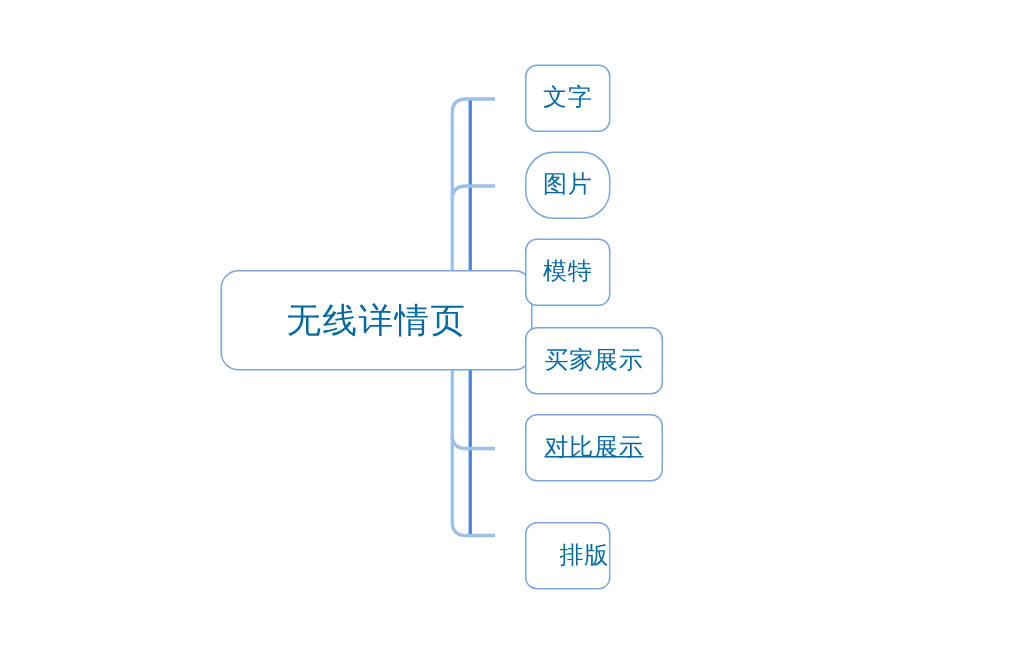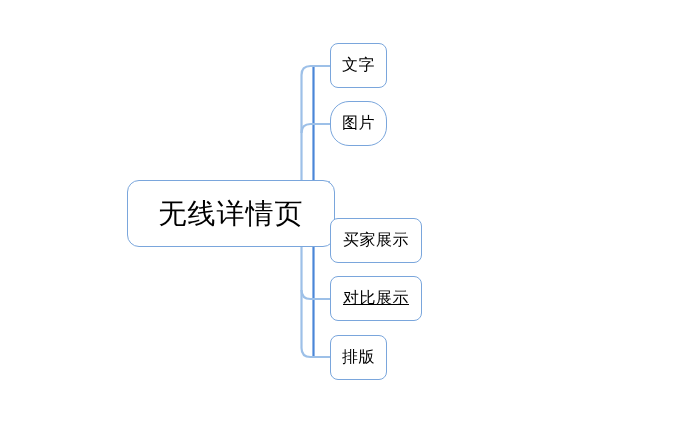--- a/index.html
+++ b/index.html
@@ -29,48 +29,49 @@
   }
   .node-box {
     position: absolute;
     box-sizing: border-box;
     background: #ffffff;
     border: 1px solid #7aa6dc;
     border-radius: 8px;
     display: flex;
     align-items: center;
     justify-content: center;
-    color: #000000;
+    color: #0369a1;
     white-space: nowrap;
+    margin-left: 20px;
   }
   .node-root {
     left: 127px;
     top: 180px;
     width: 208px;
     height: 67px;
     border-radius: 12px;
     border-width: 1.5px;
-    font-size: 28px;
+    font-size: 23px;
     letter-spacing: 1px;
     text-align: center;
   }
   .node-child {
     left: 330px;
     height: 45px;
     font-size: 16px;
     letter-spacing: 0.5px;
   }
   .node-child.w2 { width: 57px; }
   .node-child.w4 { width: 92px; text-align: center; }
   .child-0 { top: 43px; }
   .child-1 { top: 101px; border-radius: 19px; }
   .child-2 { top: 159px; }
   .child-3 { top: 218px; }
   .child-4 { top: 276px; text-decoration: underline; }
-  .child-5 { top: 335px; }
+  .child-5 { top: 348px; justify-content: flex-end; }
 </style>
 </head>
 <body>
 
 <div id="mindmap-canvas">
 
   <svg id="connector-layer" viewBox="0 0 675 435" width="675" height="435" xmlns="http://www.w3.org/2000/svg">
 
     <path d="M 313.5 66 L 313.5 357" fill="none" stroke="#4a86d8" stroke-width="2.2" stroke-linecap="butt"></path>
 
@@ -97,20 +98,23 @@
   </div>
 
   <div class="node-box node-child w2 child-0">
     <span>文字</span>
   </div>
 
   <div class="node-box node-child w2 child-1">
     <span>图片</span>
   </div>
 
+  <div class="node-box node-child w2 child-2">
+    <span>模特</span>
+  </div>
 
   <div class="node-box node-child w4 child-3">
     <span>买家展示</span>
   </div>
 
   <div class="node-box node-child w4 child-4">
     <span>对比展示</span>
   </div>
 
   <div class="node-box node-child w2 child-5">

